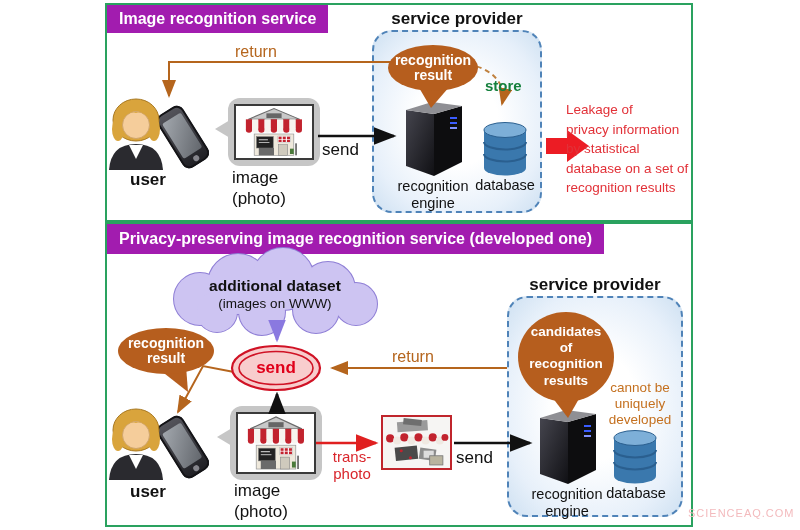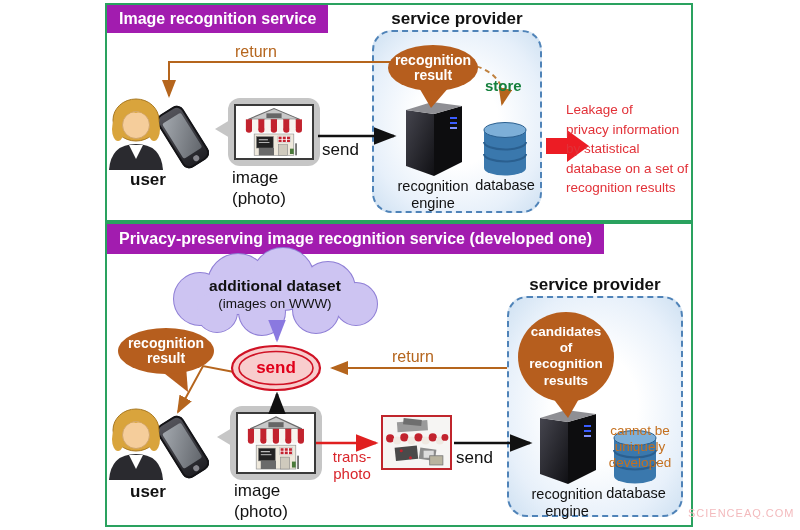--- a/index.html
+++ b/index.html
@@ -28,21 +28,21 @@
   .phone{position:absolute;width:30px;height:62px;background:linear-gradient(#55555c,#1f1f24);
       border-radius:8px;transform:rotate(-32deg);box-shadow:inset 0 0 0 2px #141417;}
   .phone .screen{position:absolute;left:4px;right:4px;top:9px;bottom:12px;
       background:linear-gradient(135deg,#a2a7ad,#62666c);border-radius:2px;}
   .phone .home{position:absolute;left:50%;bottom:3px;width:6px;height:6px;margin-left:-3px;border-radius:50%;background:#85858c;}
   .overlay{position:absolute;left:0;top:0;width:800px;height:530px;pointer-events:none;}
   .watermark{position:absolute;font-size:11px;color:#f3babd;letter-spacing:1px;}
   .cloud-title{position:absolute;font-weight:bold;font-size:15.5px;color:#111;text-align:center;}
   .cloud-sub{position:absolute;font-size:13.5px;color:#111;text-align:center;}
   .match-label{position:absolute;font-weight:bold;font-size:17px;color:#e0001a;text-align:center;}
-  .cannot{position:absolute;font-size:13.5px;line-height:1.2;color:#c4701f;text-align:center;margin-top:43px;}
+  .cannot{position:absolute;font-size:13.5px;line-height:1.2;color:#c4701f;text-align:center;}
   .transform-lbl{position:absolute;font-size:15px;line-height:1.15;color:#d9252b;text-align:center;}
 </style>
 </head>
 <body>
 
 <div class="stage">
 
   <svg width="0" height="0" style="position:absolute" aria-hidden="true">
     <defs>
       <linearGradient id="gServer" x1="0" y1="0" x2="1" y2="1">

